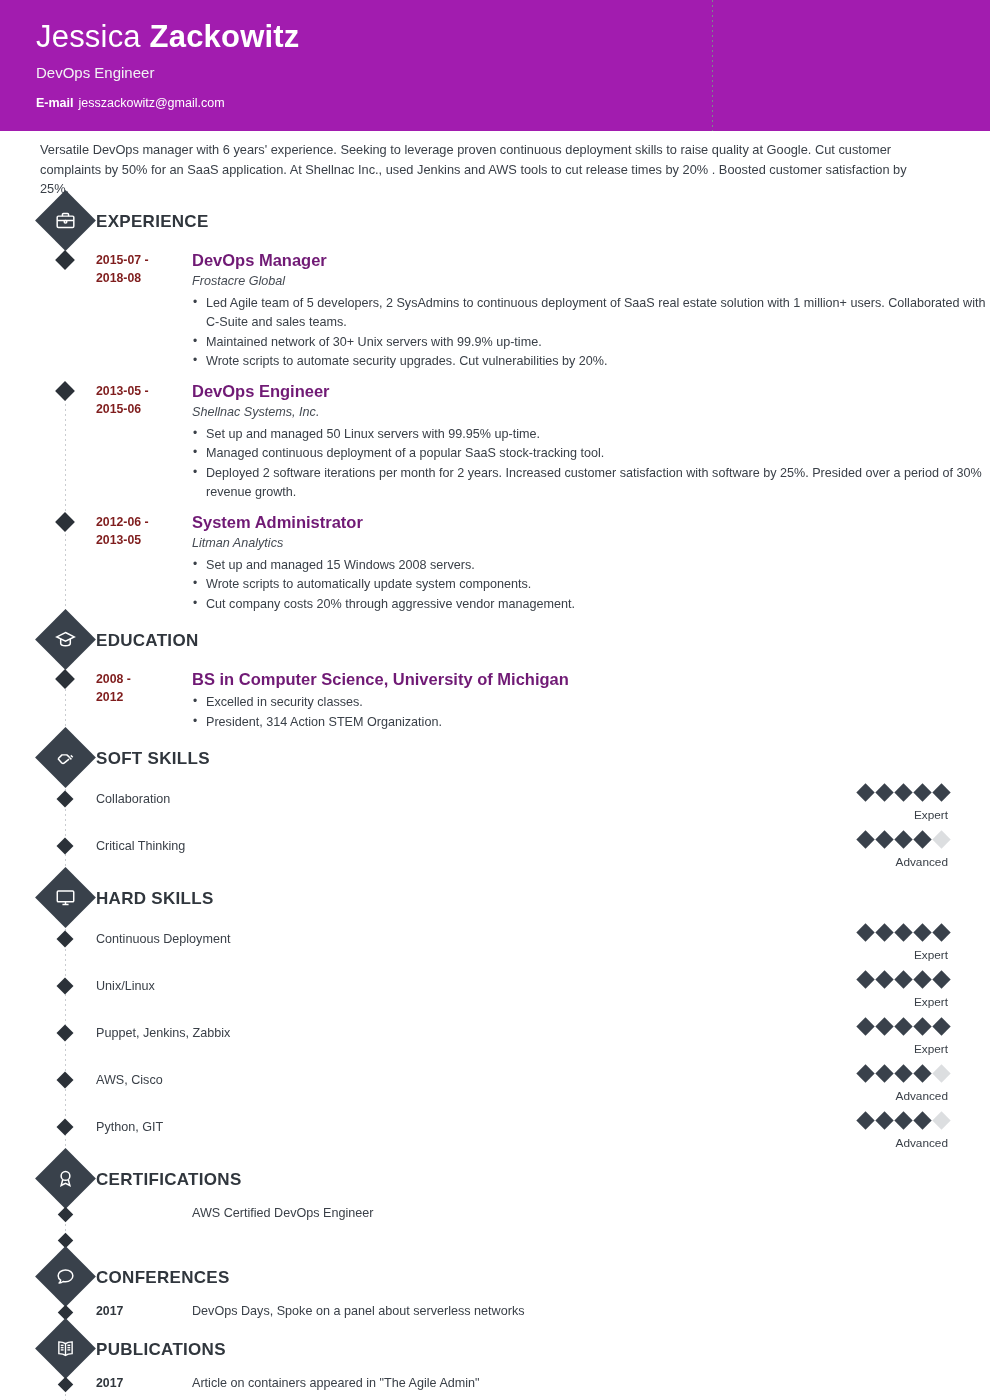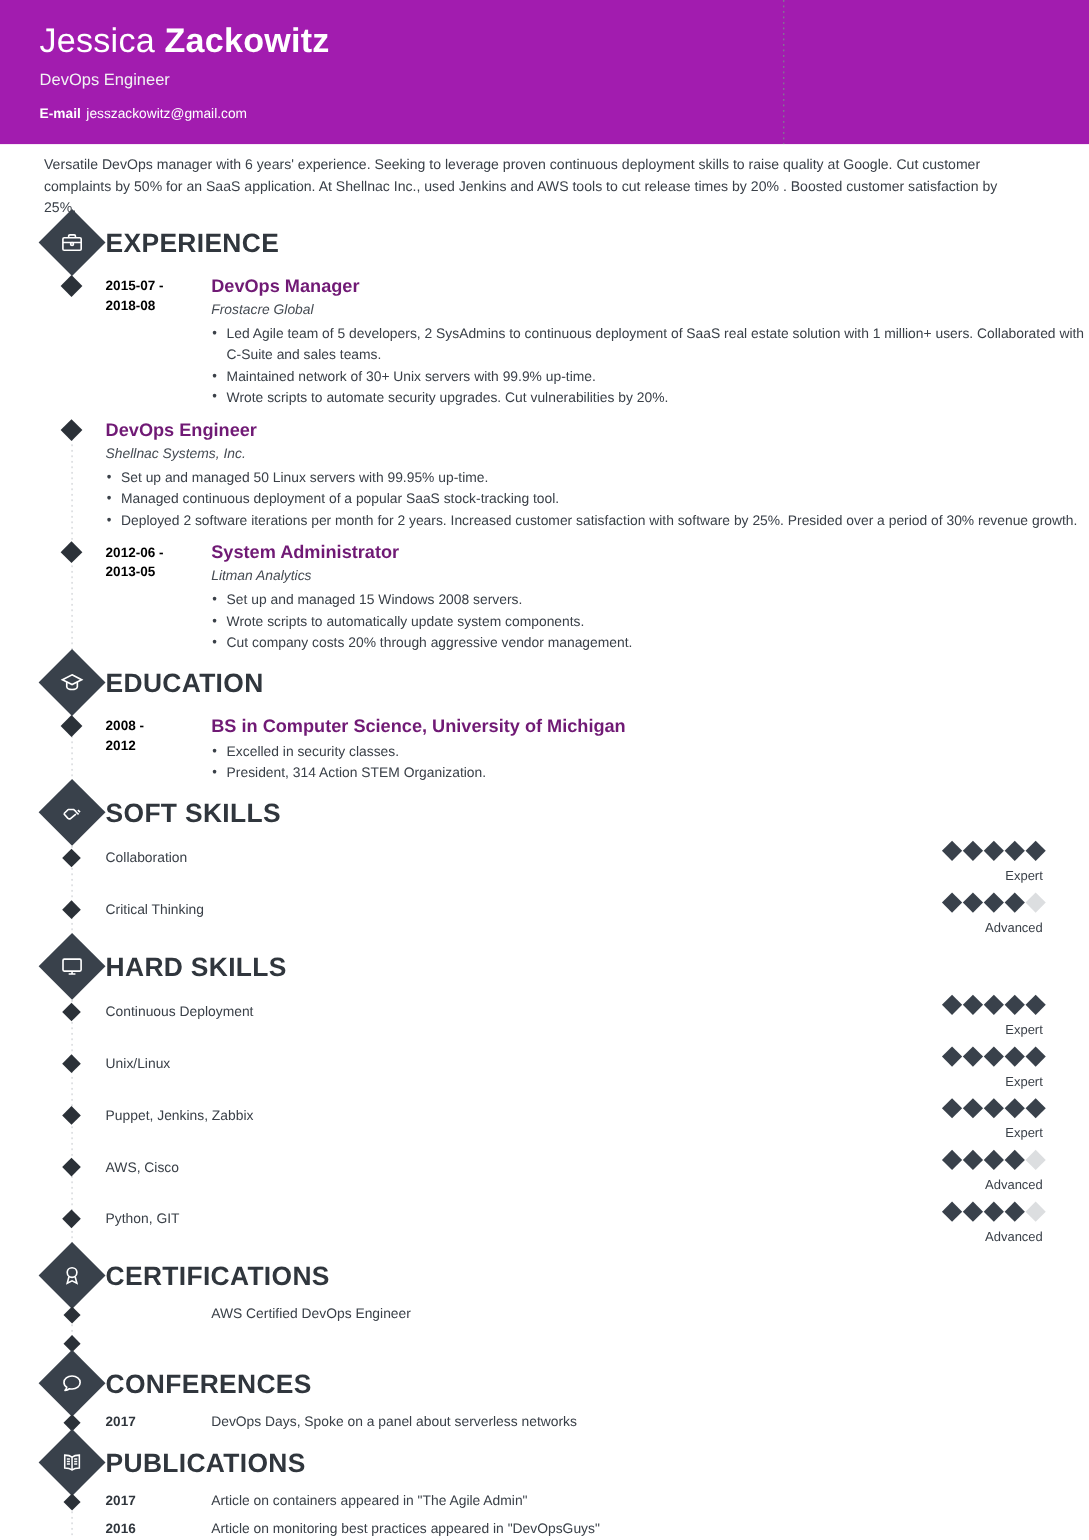--- a/index.html
+++ b/index.html
@@ -58,34 +58,34 @@
   .sec-diamond {
     position:absolute; left:44px; top:0;
     width:43px; height:43px;
     background:#39414b;
     transform:rotate(45deg);
     display:flex; align-items:center; justify-content:center;
     z-index:2;
   }
   .sec-diamond svg { transform:rotate(-45deg); display:block; }
   .sec-title {
-    margin-left:96px; font-size:24px; font-weight:700; letter-spacing:.3px;
+    margin-left:96px; font-size:17px; font-weight:700; letter-spacing:.3px;
     color:#30363d; text-transform:uppercase;
   }
 
   
   .entry { position:relative; padding-left:96px; padding-top:4px; padding-bottom:4px; }
   .entry .bullet-d {
     position:absolute; left:58px; top:8px; width:14px; height:14px;
     background:#2b3138; transform:rotate(45deg); z-index:2;
   }
   .entry-grid { display:flex; }
   .entry-date {
     width:96px; flex:0 0 96px; font-size:12.3px; font-weight:700; line-height:18px;
-    color:#000000; padding-top:2px;
+    color:#7f1d1d; padding-top:2px;
   }
   .entry-body { flex:1 1 auto; }
   .entry-role { font-size:16.5px; font-weight:700; line-height:22px; color:#701a75; }
   .entry-company { font-size:12.6px; font-style:italic; line-height:19px; color:#454b53; margin-top:1px; }
   ul.entry-points { list-style:none; margin-top:3px; }
   ul.entry-points li {
     position:relative; font-size:12.6px; line-height:19.5px; color:#3a4048;
     padding-left:14px; margin-bottom:0px;
   }
   ul.entry-points li:before {
@@ -166,20 +166,21 @@
             <li>Maintained network of 30+ Unix servers with 99.9% up-time.</li>
             <li>Wrote scripts to automate security upgrades. Cut vulnerabilities by 20%.</li>
           </ul>
         </div>
       </div>
     </div>
 
     <div class="entry">
       <div class="bullet-d"></div>
       <div class="entry-grid">
+        <div class="entry-date">2013-05 -<br>2015-06</div>
         <div class="entry-body">
           <div class="entry-role">DevOps Engineer</div>
           <div class="entry-company">Shellnac Systems, Inc.</div>
           <ul class="entry-points">
             <li>Set up and managed 50 Linux servers with 99.95% up-time.</li>
             <li>Managed continuous deployment of a popular SaaS stock-tracking tool.</li>
             <li>Deployed 2 software iterations per month for 2 years. Increased customer satisfaction with software by 25%. Presided over a period of 30% revenue growth.</li>
           </ul>
         </div>
       </div>

